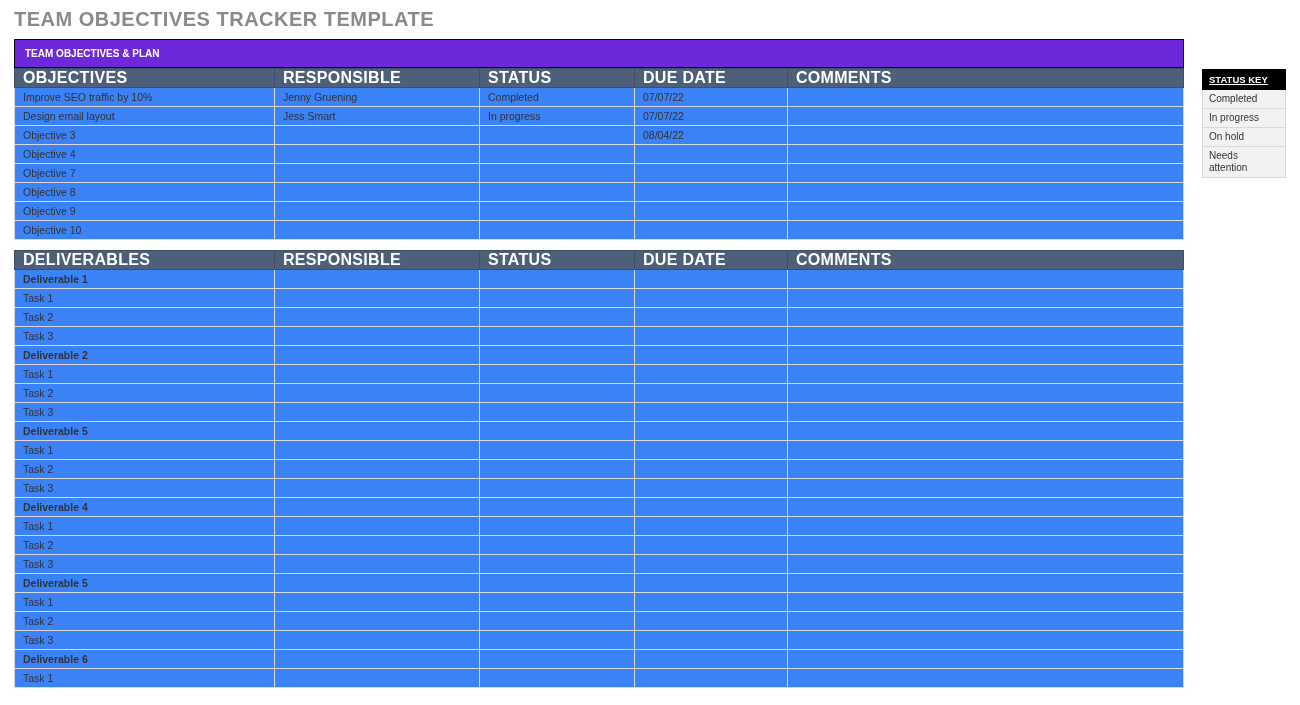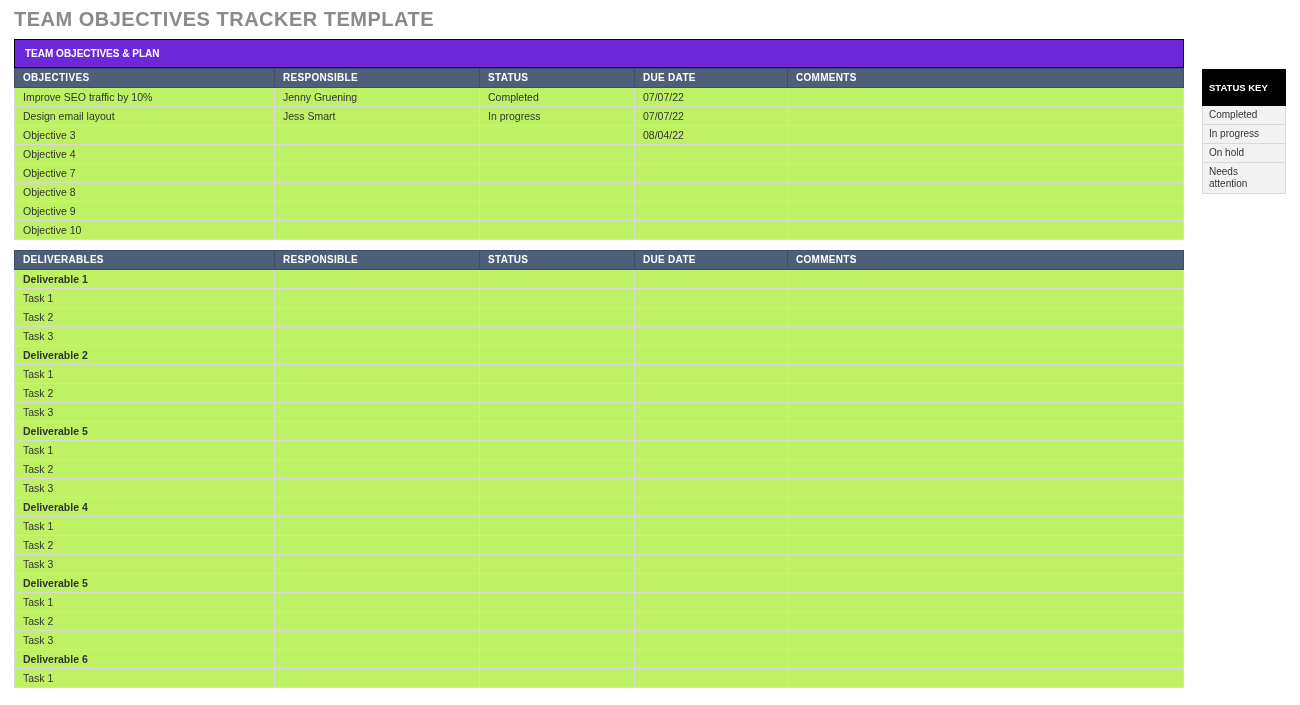--- a/index.html
+++ b/index.html
@@ -49,25 +49,25 @@
     vertical-align: middle;
     text-align: left;
     overflow: hidden;
     white-space: nowrap;
     text-overflow: ellipsis;
   }
   table.grid thead th {
     background: #4e5f79;
     color: #fff;
     font-weight: 700;
-    font-size: 10px;
+    font-size: 16px;
     letter-spacing: 0.3px;
     border: 1px solid #3f4e63;
   }
-  table.grid tbody tr { background: #bef264; }
+  table.grid tbody tr { background: #3b82f6; }
   table.grid tbody td { font-size: 10.5px; color: #333; }
   .bold-cell { font-weight: 700; }
 
   .gap { height: 10px; }
 
   
   .col-1 { width: 260px; }
   .col-2 { width: 205px; }
   .col-3 { width: 155px; }
   .col-4 { width: 153px; }
@@ -78,22 +78,23 @@
     border-collapse: collapse;
     width: 100%;
     margin-top: 30px;
   }
   .status-key th {
     background: #000;
     color: #fff;
     font-size: 9.5px;
     font-weight: 700;
     text-align: left;
-    padding: 12px 6px;
+    padding: 4px 6px;
     border: 1px solid #000;
+    text-decoration: underline;
   }
   .status-key td {
     background: #f2f2f2;
     font-size: 10px;
     color: #333;
     padding: 3px 6px;
     border: 1px solid #d9d9d9;
     height: 16px;
     line-height: 12px;
   }

